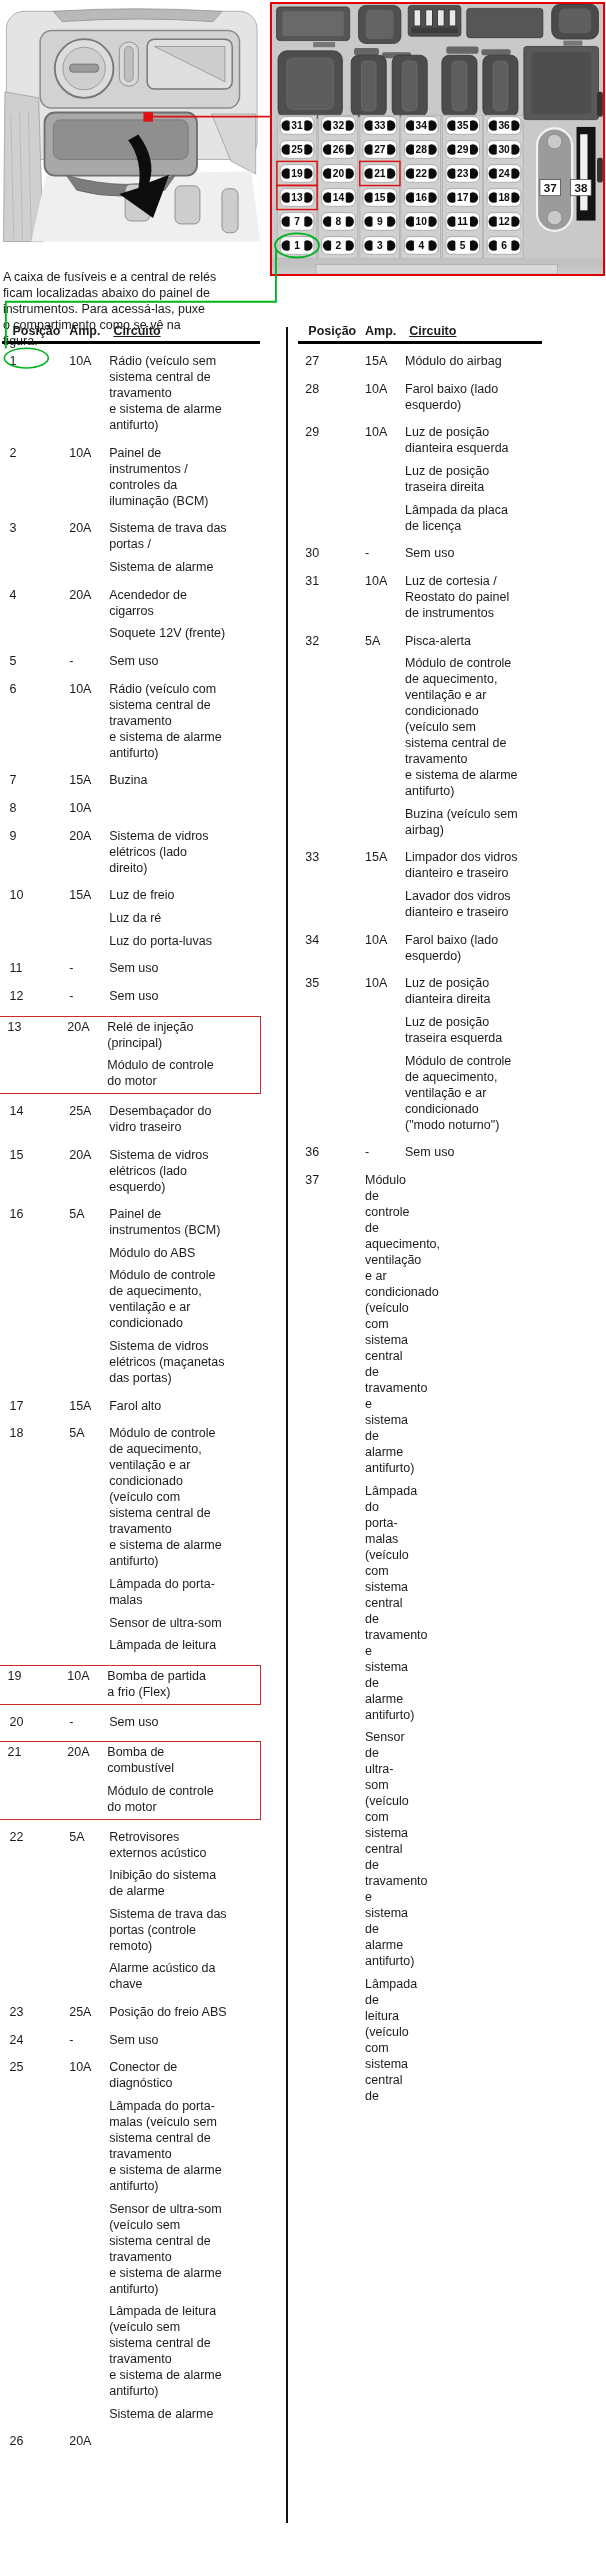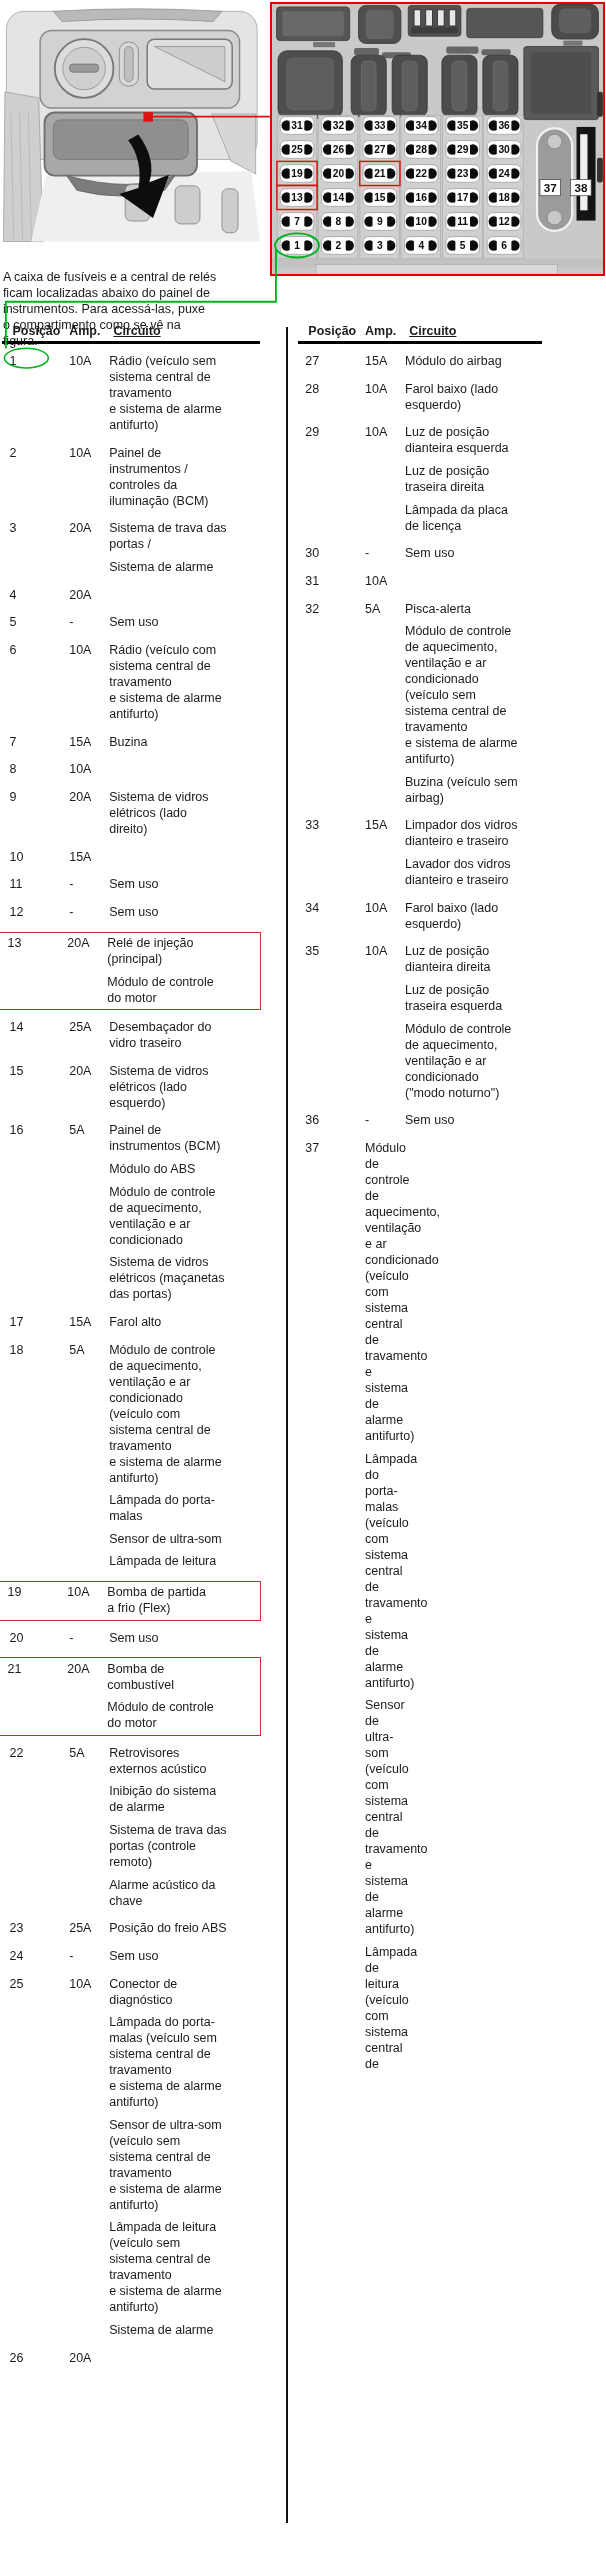--- a/index.html
+++ b/index.html
@@ -431,20 +431,25 @@
       <div class="amp">20A</div>
       <div class="circ">
         <p class="entry">Sistema de trava das
 portas /</p>
         <p class="entry">Sistema de alarme</p>
       </div>
     </div>
     <div class="trow">
       <div class="pos">4</div>
       <div class="amp">20A</div>
+      <div class="circ">
+        <p class="entry">Acendedor de
+cigarros</p>
+        <p class="entry">Soquete 12V (frente)</p>
+      </div>
     </div>
     <div class="trow">
       <div class="pos">5</div>
       <div class="amp">-</div>
       <div class="circ">
         <p class="entry">Sem uso</p>
       </div>
     </div>
     <div class="trow">
       <div class="pos">6</div>
@@ -473,20 +478,25 @@
       <div class="amp">20A</div>
       <div class="circ">
         <p class="entry">Sistema de vidros
 elétricos (lado
 direito)</p>
       </div>
     </div>
     <div class="trow">
       <div class="pos">10</div>
       <div class="amp">15A</div>
+      <div class="circ">
+        <p class="entry">Luz de freio</p>
+        <p class="entry">Luz da ré</p>
+        <p class="entry">Luz do porta-luvas</p>
+      </div>
     </div>
     <div class="trow">
       <div class="pos">11</div>
       <div class="amp">-</div>
       <div class="circ">
         <p class="entry">Sem uso</p>
       </div>
     </div>
     <div class="trow">
       <div class="pos">12</div>
@@ -689,20 +699,25 @@
     <div class="trow">
       <div class="pos">30</div>
       <div class="amp">-</div>
       <div class="circ">
         <p class="entry">Sem uso</p>
       </div>
     </div>
     <div class="trow">
       <div class="pos">31</div>
       <div class="amp">10A</div>
+      <div class="circ">
+        <p class="entry">Luz de cortesia /
+Reostato do painel
+de instrumentos</p>
+      </div>
     </div>
     <div class="trow">
       <div class="pos">32</div>
       <div class="amp">5A</div>
       <div class="circ">
         <p class="entry">Pisca-alerta</p>
         <p class="entry">Módulo de controle
 de aquecimento,
 ventilação e ar
 condicionado

